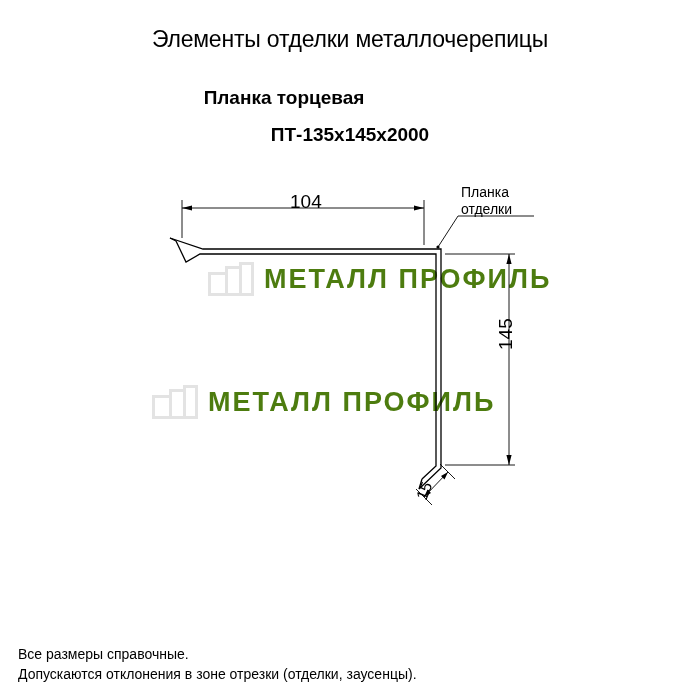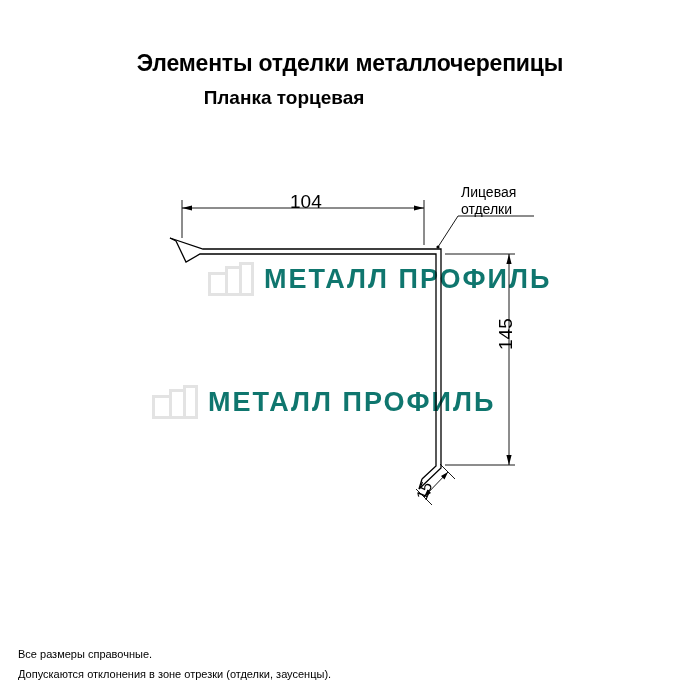--- a/index.html
+++ b/index.html
@@ -23,23 +23,22 @@
   }
 
   
   .title-main {
     position: absolute;
     top: 26px;
     left: 0;
     width: 700px;
     text-align: center;
     font-size: 23px;
-    font-weight: bold;
+    font-weight: normal;
     letter-spacing: -0.2px;
-    margin-top: 24px;
   }
   .title-sub {
     position: absolute;
     top: 87px;
     left: 0;
     width: 568px;
     text-align: center;
     font-size: 19px;
     font-weight: bold;
   }
@@ -52,21 +51,21 @@
     font-size: 19px;
     font-weight: bold;
   }
 
   
   .watermark {
     position: absolute;
     display: flex;
     align-items: center;
     gap: 10px;
-    color: #0f766e;
+    color: #4d7c0f;
     font-size: 27px;
     font-weight: bold;
     letter-spacing: 2px;
     white-space: nowrap;
     user-select: none;
   }
   .watermark .wm-logo {
     width: 46px;
     height: 34px;
     position: relative;
@@ -120,32 +119,33 @@
     font-size: 14px;
     line-height: 17px;
     text-align: left;
   }
 
   
   .footer {
     position: absolute;
     left: 18px;
     bottom: 16px;
-    font-size: 11px;
+    font-size: 14px;
     line-height: 20px;
   }
   .footer div { white-space: nowrap; }
 </style>
 </head>
 <body>
 
 <div class="page">
 
   <div class="title-main">Элементы отделки металлочерепицы</div>
   <div class="title-sub">Планка торцевая</div>
+  <div class="title-code">ПТ-135х145х2000</div>
 
   <div class="watermark wm1">
     <span class="wm-logo">
       <span class="b1"></span>
         <span class="b2"></span>
         <span class="b3"></span>
     </span>
     <span>МЕТАЛЛ ПРОФИЛЬ</span>
   </div>
   <div class="watermark wm2">
@@ -202,21 +202,21 @@
       <circle cx="438" cy="247" r="1.6" fill="#000" stroke="none"></circle>
       <line x1="458" y1="216" x2="534" y2="216"></line>
     </g>
   </svg>
 
   <div class="lbl lbl-135">104</div>
   <div class="lbl lbl-145">145</div>
   <div class="lbl lbl-15">15</div>
 
   <div class="lbl lbl-face">
-    <div>Лицевая</div>
+    <div>Планка</div>
     <div>отделки</div>
   </div>
 
   <div class="footer">
     <div>Все размеры справочные.</div>
     <div>Допускаются отклонения в зоне отрезки (отделки, заусенцы).</div>
   </div>
 
 </div>
 

